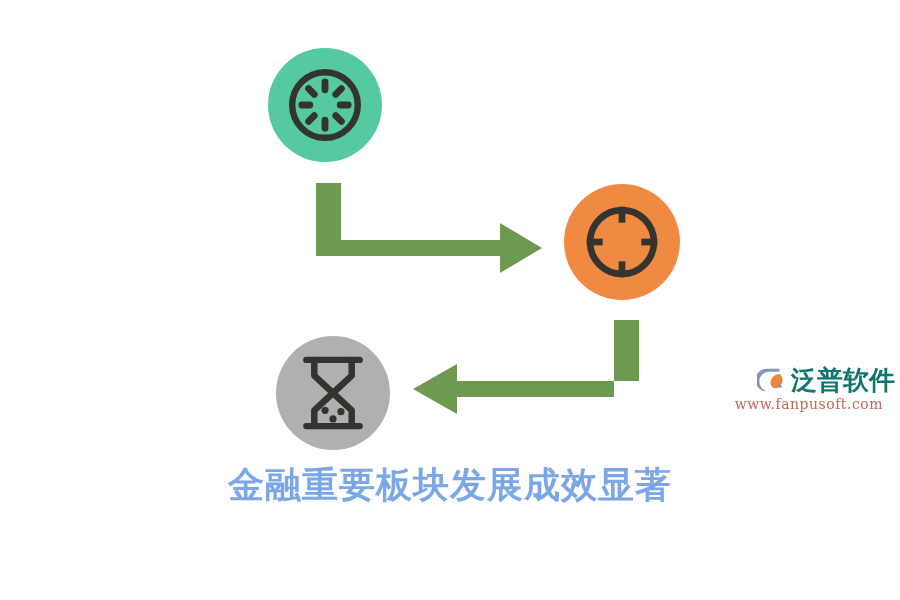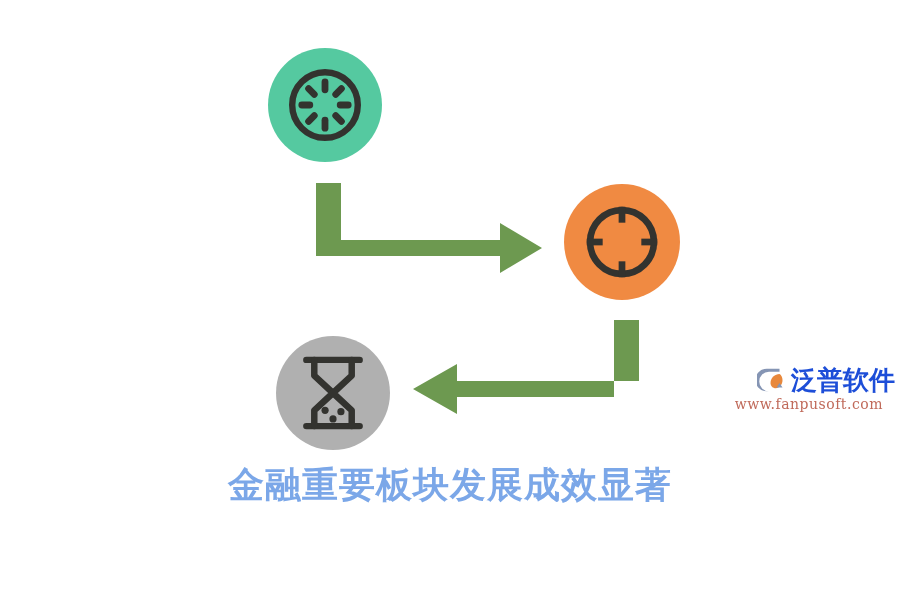--- a/index.html
+++ b/index.html
@@ -204,18 +204,18 @@
   <div id="caption" style="color: rgb(123, 167, 232);">金融重要板块发展成效显著</div>
 
   <div id="watermark">
     <div id="logo-row">
       <svg width="30" height="30" viewBox="0 0 40 40">
         <path d="M20 2 A18 18 0 1 0 20 38 A18 18 0 1 0 20 2 Z" fill="none"></path>
         <path d="M30 5 L13 5 A13 13 0 0 0 13 35 L16 35 A11 11 0 0 1 16 9 L30 9 Z" fill="#8595b4"></path>
         <path d="M30 12 C24 12 18 17 18 24 C18 28 21 31 25 31 C30 31 34 26 34 20 C34 16 32 13 30 12 Z" fill="#e8883c"></path>
         <path d="M30 24 L34 30 L26 30 Z" fill="#8595b4"></path>
       </svg>
-      <span id="logo-name" style="color: #1d4ed8;">泛普软件</span>
+      <span id="logo-name" style="color: #0f766e;">泛普软件</span>
     </div>
     <div id="logo-url" style="color: rgb(192, 106, 90);">www.fanpusoft.com</div>
   </div>
 
 </div>
 
 </body></html>

